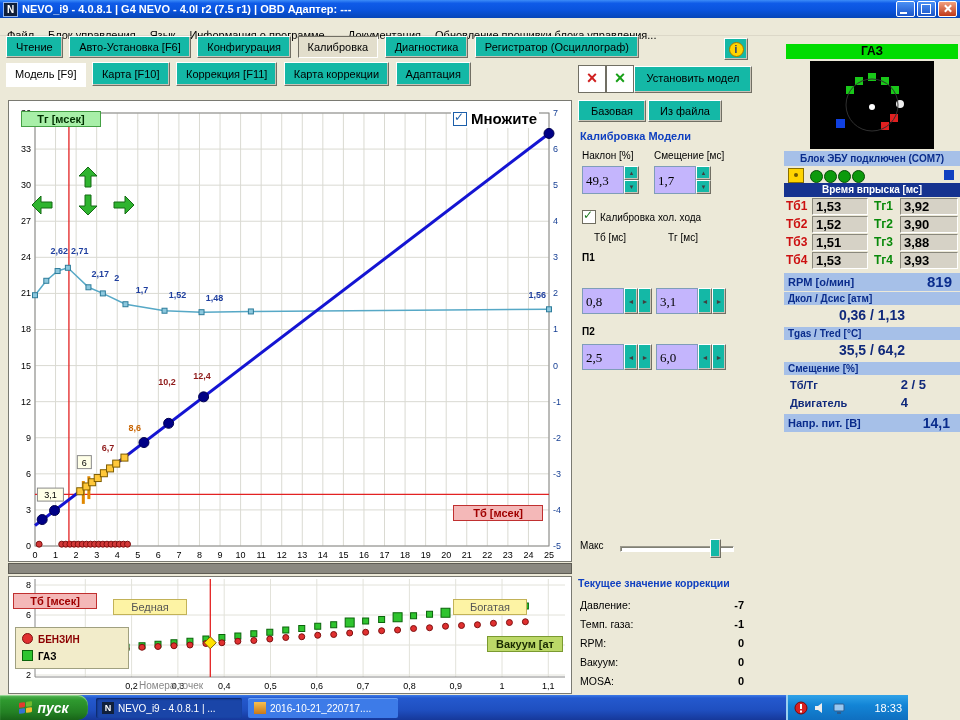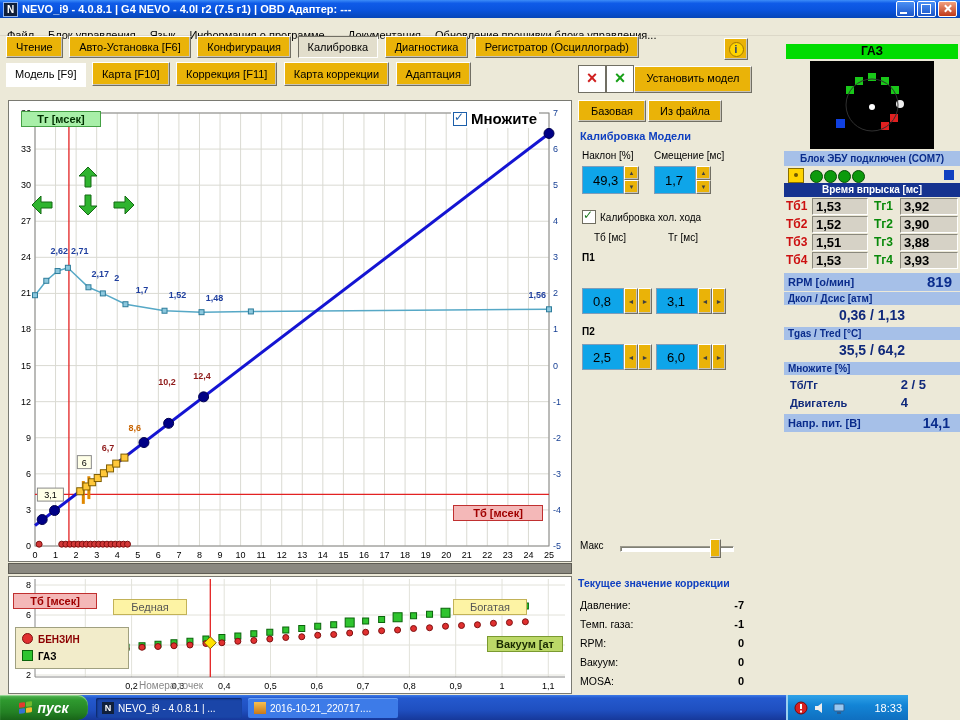--- a/index.html
+++ b/index.html
@@ -18,21 +18,21 @@
     background:linear-gradient(#4A90F4,#1C55C8);cursor:pointer;}
   .wb.close{background:linear-gradient(#F0A080,#C03818);}
   .wb .minbar{position:absolute;left:3px;bottom:2px;width:7px;height:2px;background:#fff;}
   .wb .maxbox{position:absolute;left:3px;top:2px;width:8px;height:8px;border:1.5px solid #fff;}
   .wb .xa,.wb .xb{position:absolute;left:8px;top:2px;width:2px;height:9px;background:#fff;}
   .wb .xa{transform:rotate(45deg);} .wb .xb{transform:rotate(-45deg);}
   
   .menubar{position:absolute;left:0;top:18px;width:960px;height:17px;background:#ECE9D8;
     font-size:11px;display:flex;align-items:center;border-bottom:1px solid #DCD8C8;}
   .menubar span{padding:1px 7px;cursor:default;margin-top:16px;}
-  .raised{background:#eab308;border:1px solid;border-color:#FFFFFF #716F64 #716F64 #FFFFFF;
+  .raised{background:#14b8a6;border:1px solid;border-color:#FFFFFF #716F64 #716F64 #FFFFFF;
     box-shadow:inset -1px -1px 0 #C8C4B8;}
   .pressed{background:#E2DECC;border:1px solid;border-color:#716F64 #FFFFFF #FFFFFF #716F64;
     box-shadow:none;}
   .tbtn{display:inline-block;height:22px;line-height:20px;font-size:11px;padding:0 9px;
     margin-right:2px;cursor:pointer;box-sizing:border-box;color:#000;}
   .tab2{height:24px;line-height:22px;}
   .tab2.active{background:#FFFFFF;border-color:#716F64 #FFFFFF #FFFFFF #716F64;}
   .infobtn{position:absolute;left:724px;top:38px;width:22px;height:20px;text-align:center;cursor:pointer;}
   .infobtn .bubble{display:inline-block;width:13px;height:13px;border-radius:50%;background:#FFD400;
     border:1px solid #A07800;color:#103080;font-size:10px;font-weight:bold;line-height:13px;margin-top:2px;}
@@ -59,22 +59,22 @@
     border:1px solid #5E5C54;box-sizing:border-box;cursor:pointer;}
   .legendbox{position:absolute;background:#F2ECCA;border:1px solid #A0A080;font-size:10px;font-weight:bold;
     padding:3px 6px;line-height:17px;}
   .legendbox .sw{display:inline-block;width:9px;height:9px;margin-right:5px;vertical-align:-1px;}
   .nomera{position:absolute;color:#888;font-size:10px;}
   
   .mpanel{position:absolute;left:576px;top:98px;width:176px;height:477px;}
   .mbtn{position:absolute;font-size:11px;text-align:center;cursor:pointer;box-sizing:border-box;}
   .heading-blue{color:#1040C0;font-weight:bold;font-size:11px;}
   .lbl{font-size:10px;color:#000;}
-  .field{background:#0ea5e9;border:1px solid #7F9DB9;box-sizing:border-box;font-size:13px;
-    padding:2px 10px;display:inline-block;}
+  .field{background:#c4b5fd;border:1px solid #7F9DB9;box-sizing:border-box;font-size:13px;
+    padding:2px 3px;display:inline-block;font-family:Liberation Serif, serif;}
   .spin{position:absolute;display:flex;}
   .spin .val{width:42px;height:28px;line-height:24px;}
   .updown{display:flex;flex-direction:column;width:15px;height:28px;}
   .updown button{flex:1;font-size:6px;line-height:5px;padding:0;cursor:pointer;color:#404040;}
   .lr{width:14px;height:26px;font-size:7px;padding:0;cursor:pointer;color:#404040;}
   .slider-track{position:absolute;height:4px;background:#fff;border:1px solid #9A988C;
     border-bottom-color:#fff;border-right-color:#fff;box-shadow:inset 1px 1px 0 #808074;}
   .slider-thumb{position:absolute;width:9px;height:17px;cursor:pointer;}
   
   .sidestrip{position:absolute;left:752px;top:38px;width:30px;}
@@ -634,21 +634,21 @@
     </div>
 
     <div class="rrow bluebar" style="top:237px;height:18px;line-height:18px;">
       <span style="padding-left:4px;font-size:11px;">RPM [о/мин]</span>
       <span style="float:right;padding-right:8px;font-size:15px;">819</span>
     </div>
     <div class="rrow bluebar" style="top:256px;height:13px;line-height:13px;font-size:10px;padding-left:4px;">Дкол / Дсис [атм]</div>
     <div class="rrow navyv" style="top:269px;height:20px;line-height:20px;text-align:center;font-size:14px;">0,36  /  1,13</div>
     <div class="rrow bluebar" style="top:291px;height:13px;line-height:13px;font-size:10px;padding-left:4px;">Tgas / Tred [°C]</div>
     <div class="rrow navyv" style="top:304px;height:20px;line-height:20px;text-align:center;font-size:14px;">35,5  /  64,2</div>
-    <div class="rrow bluebar" style="top:326px;height:13px;line-height:13px;font-size:10px;padding-left:4px;">Множите [%]</div>
+    <div class="rrow bluebar" style="top:326px;height:13px;line-height:13px;font-size:10px;padding-left:4px;">Смещение [%]</div>
     <div class="rrow" style="top:340px;height:18px;line-height:18px;">
       <span class="navyv" style="padding-left:6px;font-size:11px;">Тб/Тг</span>
       <span class="navyv" style="float:right;padding-right:34px;font-size:13px;">2  /  5</span>
     </div>
     <div class="rrow" style="top:358px;height:18px;line-height:18px;">
       <span class="navyv" style="padding-left:6px;font-size:11px;">Двигатель</span>
       <span class="navyv" style="float:right;padding-right:52px;font-size:13px;">4</span>
     </div>
     <div class="rrow bluebar" style="top:378px;height:18px;line-height:18px;">
       <span style="padding-left:4px;font-size:11px;">Напр. пит. [В]</span>

